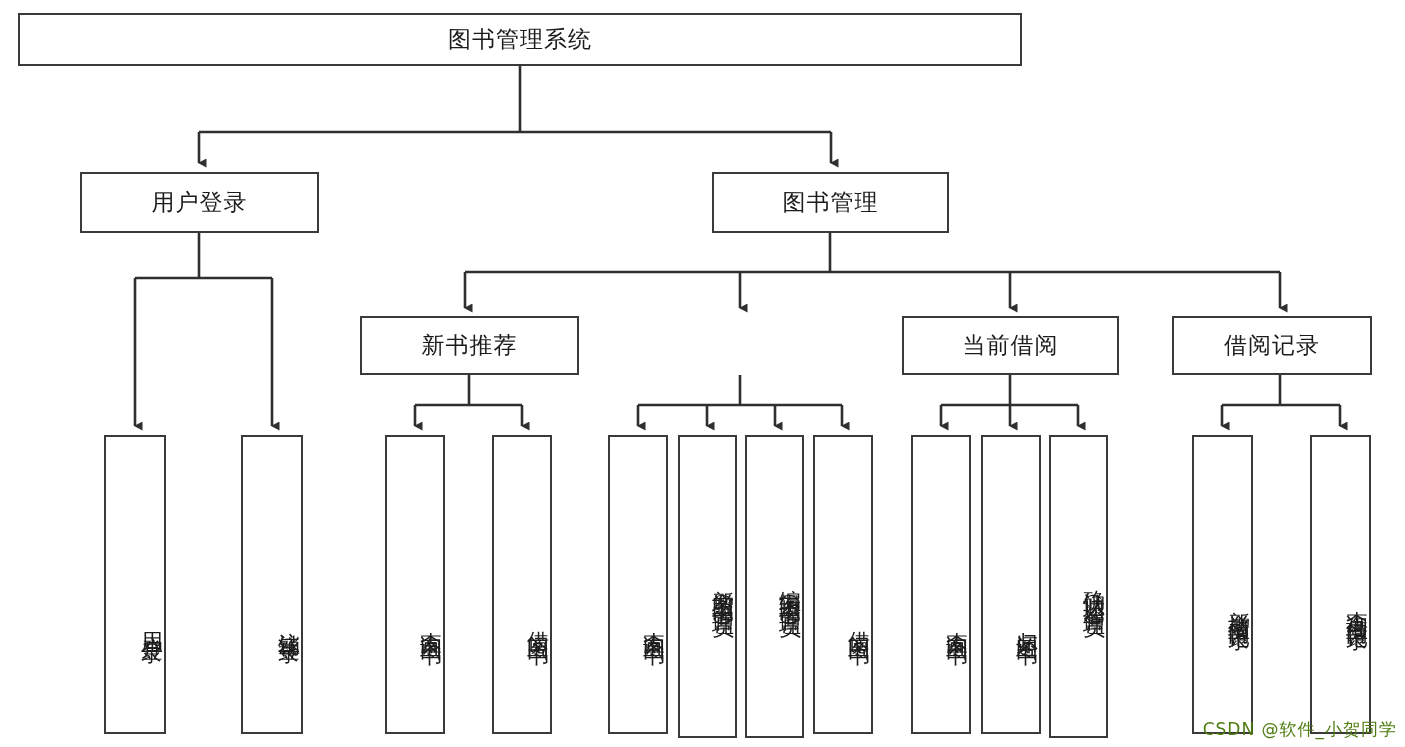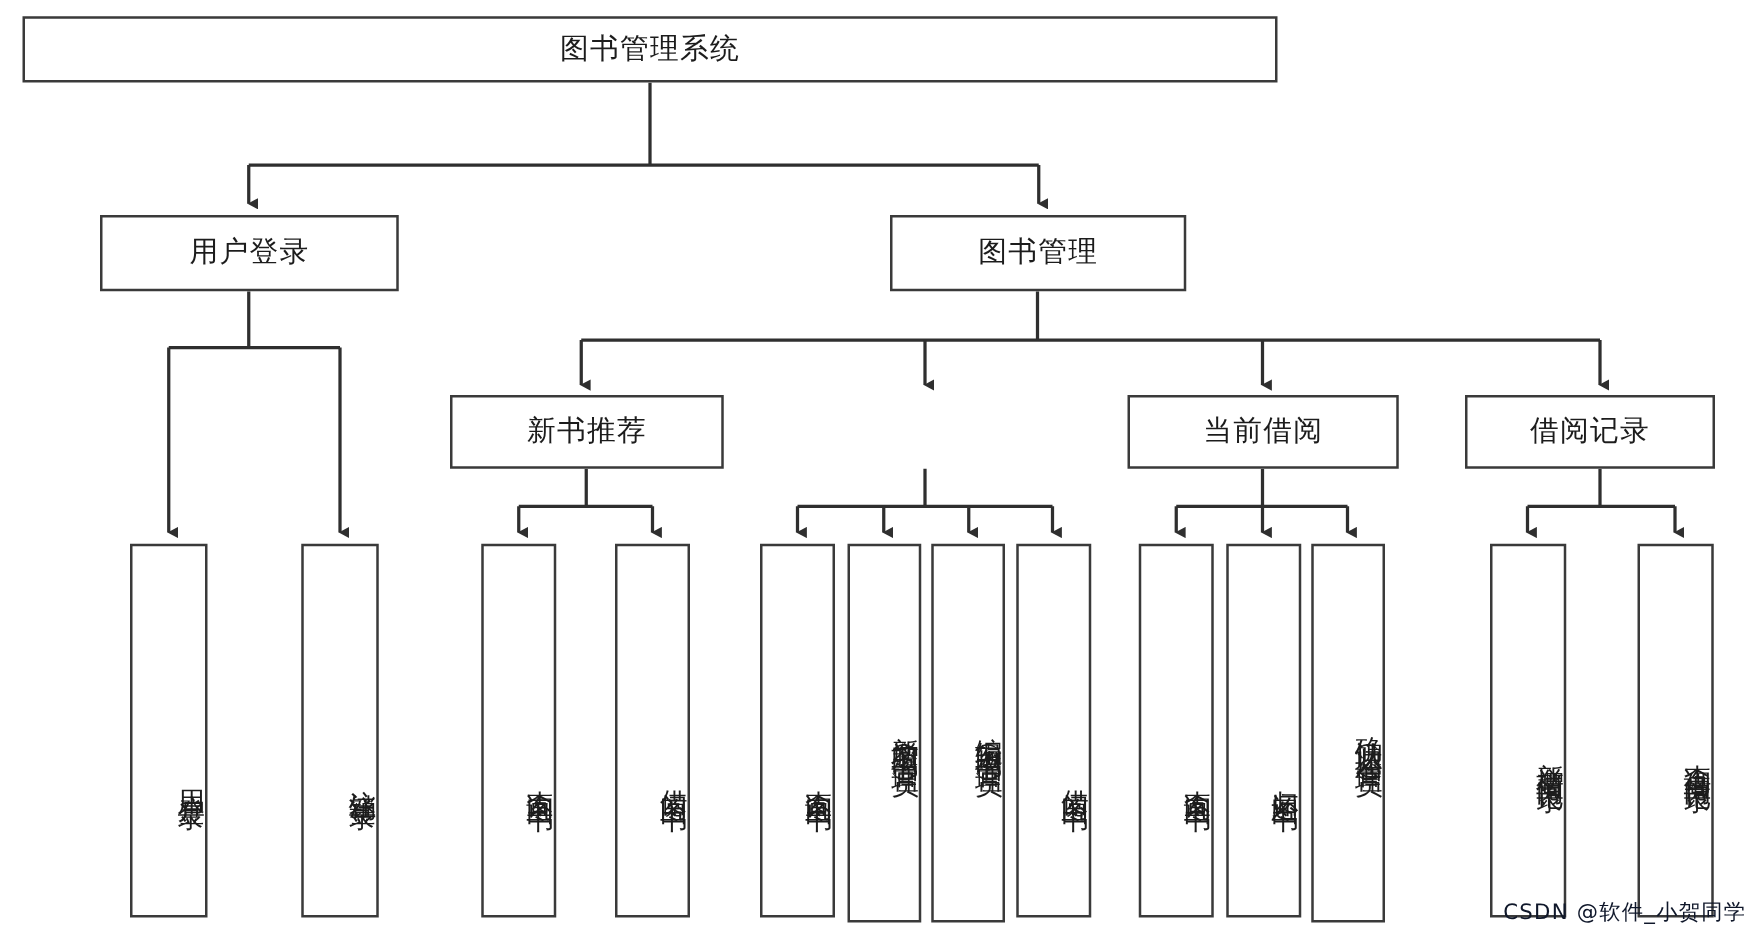--- a/index.html
+++ b/index.html
@@ -52,21 +52,21 @@
   .node.vert .vlabel {
     writing-mode: vertical-rl;
     text-orientation: upright;
     display: block;
   }
   #watermark {
     position: absolute;
     right: 8px;
     bottom: 6px;
     font-size: 17px;
-    color: #0f172a;
+    color: #4d7c0f;
     letter-spacing: 1px;
     white-space: nowrap;
     font-family: "DejaVu Sans", "Liberation Sans", sans-serif;
   }
 </style>
 </head>
 <body>
 
 <div id="canvas">
 

